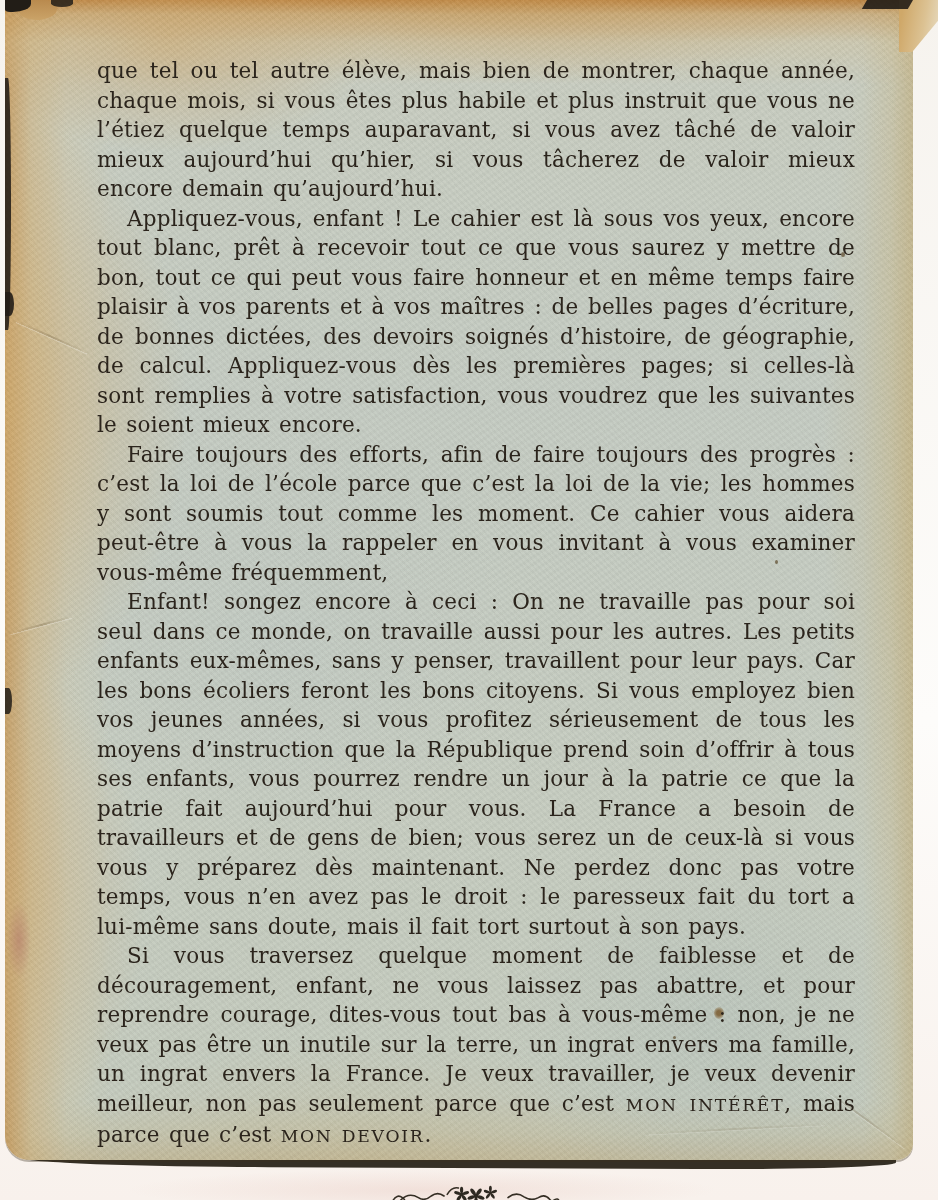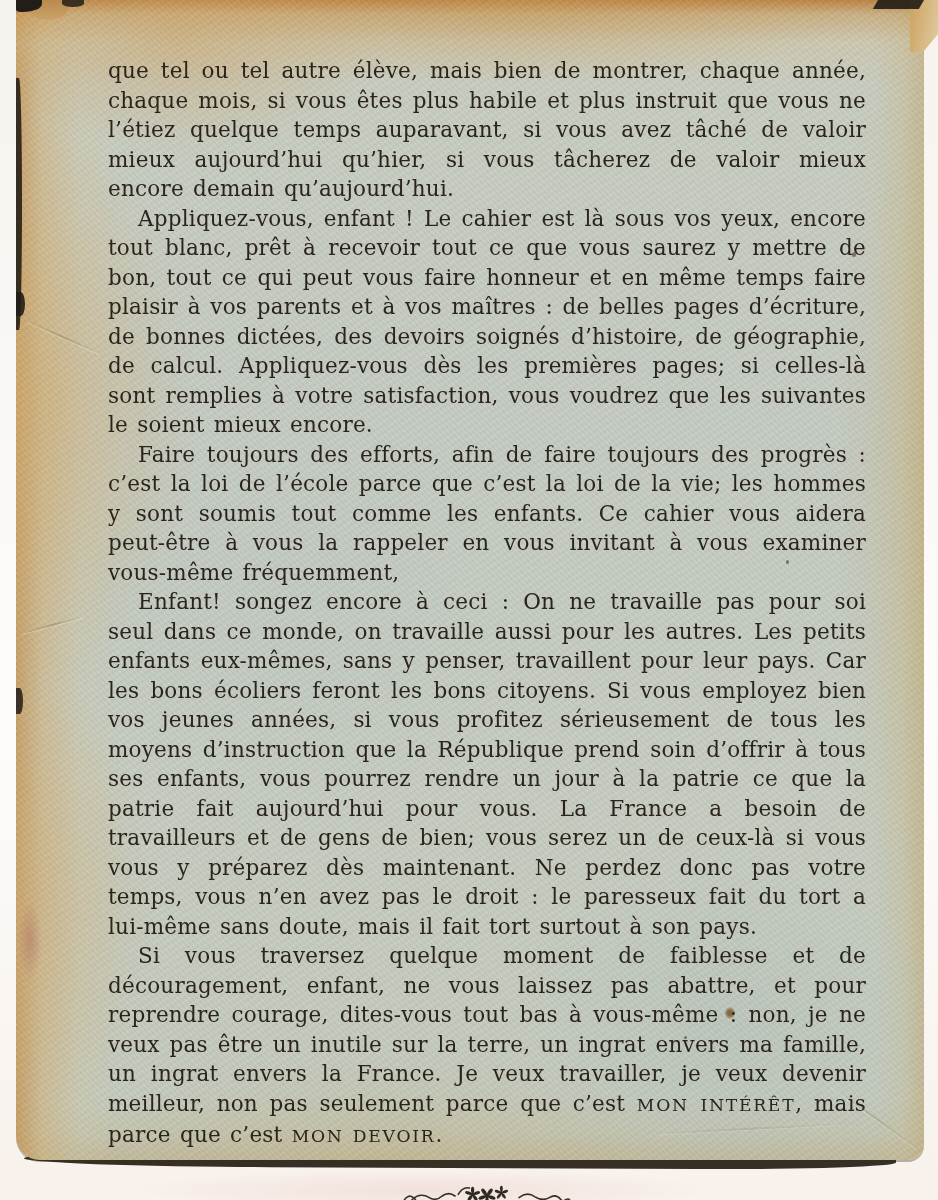--- a/index.html
+++ b/index.html
@@ -20,21 +20,21 @@
   }
   
   .bottom-shadow {
     position: absolute; left: 24px; top: 1152px; width: 872px; height: 16px;
     background: #241e14; opacity: 0.92;
     border-radius: 46% 30% 42% 52% / 95% 70% 85% 90%;
     transform: rotate(0.25deg);
   }
   
   .page {
-    position: absolute; left: 16px; top: 0; width: 908px; height: 1160px;
+    position: absolute; left: 5px; top: 0; width: 908px; height: 1160px;
     background:
       
       radial-gradient(ellipse 320px 180px at 18% 3%, rgba(205,160,95,0.50), transparent 65%),
       radial-gradient(ellipse 500px 120px at 55% 0%, rgba(200,150,80,0.45), transparent 70%),
       radial-gradient(ellipse 260px 420px at 0% 35%, rgba(211,170,105,0.55), transparent 70%),
       radial-gradient(ellipse 200px 340px at 0% 78%, rgba(208,172,115,0.45), transparent 70%),
       radial-gradient(ellipse 120px 700px at 100% 40%, rgba(198,178,125,0.40), transparent 75%),
       radial-gradient(ellipse 420px 160px at 40% 100%, rgba(196,176,128,0.30), transparent 75%),
       radial-gradient(ellipse 300px 260px at 78% 88%, rgba(175,190,186,0.35), transparent 70%),
       radial-gradient(ellipse 360px 300px at 30% 55%, rgba(186,198,196,0.30), transparent 70%),
@@ -134,21 +134,21 @@
     <div class="speck" style="left:770px; top:560px; width:3px; height:4px;"></div>
     <div class="speck" style="left:668px; top:1036px; width:3px; height:3px;"></div>
     <div class="crease crease-1"></div>
     <div class="crease crease-2"></div>
     <div class="crease crease-3"></div>
     <div class="crease crease-4"></div>
 
     <div class="text-block">
       <p class="continuation">que tel ou tel autre élève, mais bien de montrer, chaque année, chaque mois, si vous êtes plus habile et plus instruit que vous ne l’étiez quelque temps auparavant, si vous avez tâché de valoir mieux aujourd’hui qu’hier, si vous tâcherez de valoir mieux encore demain qu’aujourd’hui.</p>
       <p>Appliquez-vous, enfant ! Le cahier est là sous vos yeux, encore tout blanc, prêt à recevoir tout ce que vous saurez y mettre de bon, tout ce qui peut vous faire honneur et en même temps faire plaisir à vos parents et à vos maîtres : de belles pages d’écriture, de bonnes dictées, des devoirs soignés d’histoire, de géographie, de calcul. Appliquez-vous dès les premières pages; si celles-là sont remplies à votre satisfaction, vous voudrez que les suivantes le soient mieux encore.</p>
-      <p>Faire toujours des efforts, afin de faire toujours des progrès : c’est la loi de l’école parce que c’est la loi de la vie; les hommes y sont soumis tout comme les enfants. Ce cahier vous aidera peut-être à vous la rappeler en vous invitant à vous examiner vous-même fréquemment,</p>
+      <p>Faire toujours des efforts, afin de faire toujours des progrès : c’est la loi de l’école parce que c’est la loi de la vie; les hommes y sont soumis tout comme les moment. Ce cahier vous aidera peut-être à vous la rappeler en vous invitant à vous examiner vous-même fréquemment,</p>
       <p>Enfant! songez encore à ceci : On ne travaille pas pour soi seul dans ce monde, on travaille aussi pour les autres. Les petits enfants eux-mêmes, sans y penser, travaillent pour leur pays. Car les bons écoliers feront les bons citoyens. Si vous employez bien vos jeunes années, si vous profitez sérieusement de tous les moyens d’instruction que la République prend soin d’offrir à tous ses enfants, vous pourrez rendre un jour à la patrie ce que la patrie fait aujourd’hui pour vous. La France a besoin de travailleurs et de gens de bien; vous serez un de ceux-là si vous vous y préparez dès maintenant. Ne perdez donc pas votre temps, vous n’en avez pas le droit : le paresseux fait du tort a lui-même sans doute, mais il fait tort surtout à son pays.</p>
       <p><span>Si vous traversez quelque moment de faiblesse et de découragement, enfant, ne vous laissez pas abattre, et pour reprendre courage, dites-vous tout bas à vous-même : non, je ne veux pas être un inutile sur la terre, un ingrat envers ma famille, un ingrat envers la France. Je veux travailler, je veux devenir meilleur, non pas seulement parce que c’est </span><span class="sc">MON INTÉRÊT</span><span>, mais parce que c’est </span><span class="sc">MON DEVOIR</span><span>.</span></p>
 
       <div class="ornament">
         <svg width="176" height="36" viewBox="0 0 220 44" aria-hidden="true">
           <g stroke="#352e24" fill="none" stroke-width="2" stroke-linecap="round">
             <path d="M6 28 q5 -9 12 -4 q6 4 0 8 q-6 3 -6 -3"></path>
             <path d="M16 27 q10 -10 22 -3 q8 5 16 -2 q8 -6 16 0"></path>
             <path d="M150 24 q10 -8 20 -1 q9 6 18 1 q8 -5 14 2 q5 6 12 2"></path>
             <path d="M206 28 q7 -5 8 1 q0 5 -6 3"></path>

